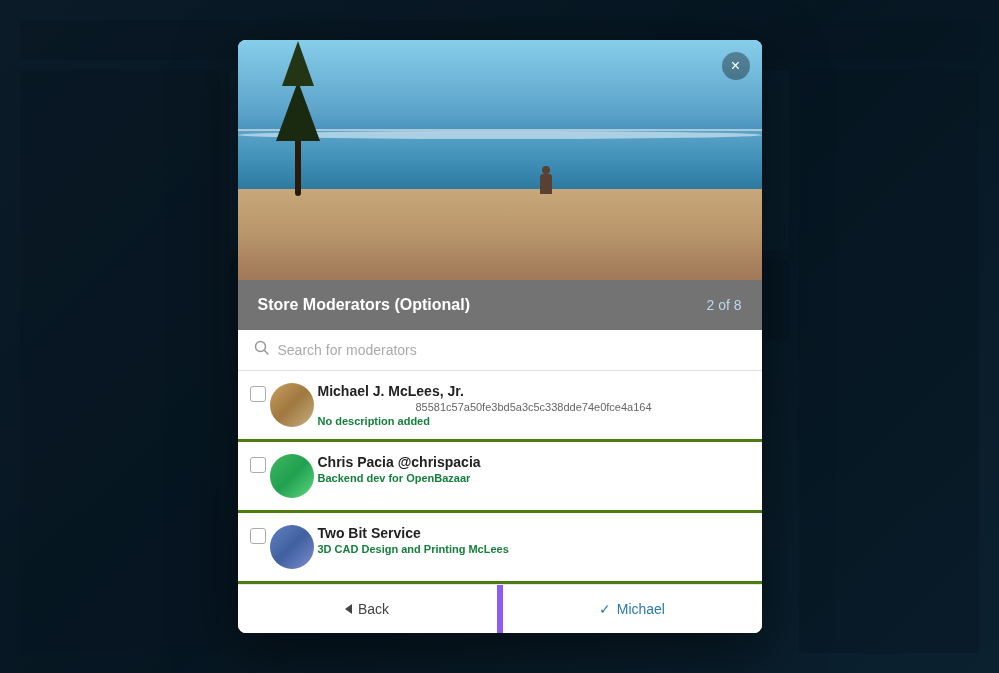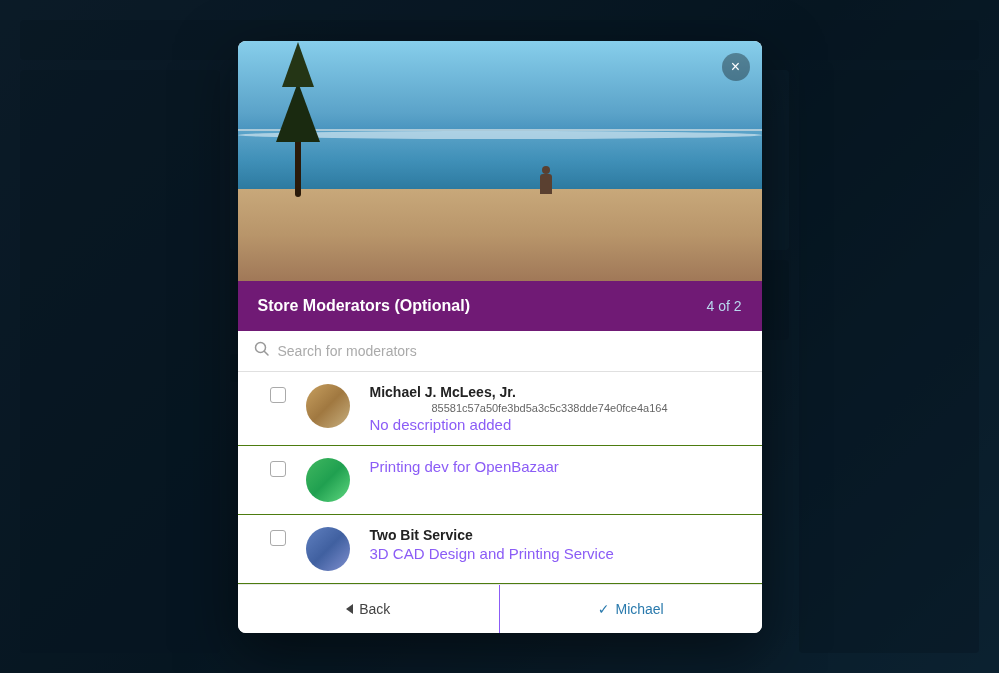--- a/index.html
+++ b/index.html
@@ -235,21 +235,21 @@
       align-items: center;
       justify-content: center;
       color: #fff;
       font-size: 16px;
       line-height: 1;
       z-index: 10;
     }
 
     
     .modal-header {
-      background: #701a75;
+      background: #737373;
       padding: 16px 20px;
       display: flex;
       align-items: center;
       justify-content: space-between;
     }
 
     .modal-title {
       color: #fff;
       font-size: 16px;
       font-weight: 600;
@@ -292,24 +292,24 @@
     
     .user-list {
       background: #fff;
       max-height: 230px;
       overflow-y: auto;
     }
 
     .user-item {
       display: flex;
       align-items: flex-start;
-      padding: 12px 32px;
-      border-bottom: 1px solid #4d7c0f;
+      padding: 12px 12px;
+      border-bottom: 3px solid #4d7c0f;
       cursor: pointer;
-      gap: 20px;
+      gap: 4px;
     }
 
     .user-checkbox {
       width: 16px;
       height: 16px;
       border: 1.5px solid #aaa;
       border-radius: 3px;
       flex-shrink: 0;
       margin-top: 3px;
       background: #fff;
@@ -359,22 +359,23 @@
 
     .user-hash {
       font-size: 11px;
       color: #666;
       word-break: break-all;
       margin-bottom: 2px;
       text-align: center;
     }
 
     .user-desc {
-      font-size: 15px;
-      color: #8b5cf6;
+      font-size: 11px;
+      color: #15803d;
+      font-weight: bold;
     }
 
     
     .modal-footer {
       display: flex;
       border-top: 1px solid #e8e8e8;
       background: #fff;
     }
 
     .footer-btn {
@@ -386,21 +387,21 @@
       font-size: 14px;
       font-weight: 500;
       display: flex;
       align-items: center;
       justify-content: center;
       gap: 6px;
     }
 
     .footer-btn-back {
       color: #444;
-      border-right: 1px solid #8b5cf6;
+      border-right: 6px solid #8b5cf6;
     }
 
     .footer-btn-finished {
       color: #2a7aad;
     }
 
     .chevron-left {
       display: inline-block;
       width: 0;
       height: 0;
@@ -484,21 +485,21 @@
         <div class="person-head"></div>
       </div>
 
       <button class="modal-close">
         <span>×</span>
       </button>
     </div>
 
     <div class="modal-header">
       <span class="modal-title">Store Moderators (Optional)</span>
-      <span class="modal-step">4 of 2</span>
+      <span class="modal-step">2 of 8</span>
     </div>
 
     <div class="modal-search">
       <span class="search-icon-wrap">
         <svg width="16" height="16" viewBox="0 0 16 16" fill="none">
           <circle cx="6.5" cy="6.5" r="5" stroke="#999" stroke-width="1.5"></circle>
           <line x1="10.5" y1="10.5" x2="14" y2="14" stroke="#999" stroke-width="1.5" stroke-linecap="round"></line>
         </svg>
       </span>
       <input class="search-input" type="text" placeholder="Search for moderators" style="">
@@ -513,30 +514,31 @@
           <div class="user-name">Michael J. McLees, Jr.</div>
           <div class="user-hash">85581c57a50fe3bd5a3c5c338dde74e0fce4a164</div>
           <div class="user-desc">No description added</div>
         </div>
       </div>
 
       <div class="user-item">
         <input type="checkbox" class="user-checkbox" style="">
         <div class="user-avatar avatar-chris"></div>
         <div class="user-info">
-          <div class="user-desc">Printing dev for OpenBazaar</div>
+          <div class="user-name">Chris Pacia @chrispacia</div>
+          <div class="user-desc">Backend dev for OpenBazaar</div>
         </div>
       </div>
 
       <div class="user-item">
         <input type="checkbox" class="user-checkbox" style="">
         <div class="user-avatar avatar-twobit"></div>
         <div class="user-info">
           <div class="user-name">Two Bit Service</div>
-          <div class="user-desc">3D CAD Design and Printing Service</div>
+          <div class="user-desc">3D CAD Design and Printing McLees</div>
         </div>
       </div>
 
     </div>
 
     <div class="modal-footer">
       <button class="footer-btn footer-btn-back">
         <span class="chevron-left"></span>
         <span>Back</span>
       </button>

